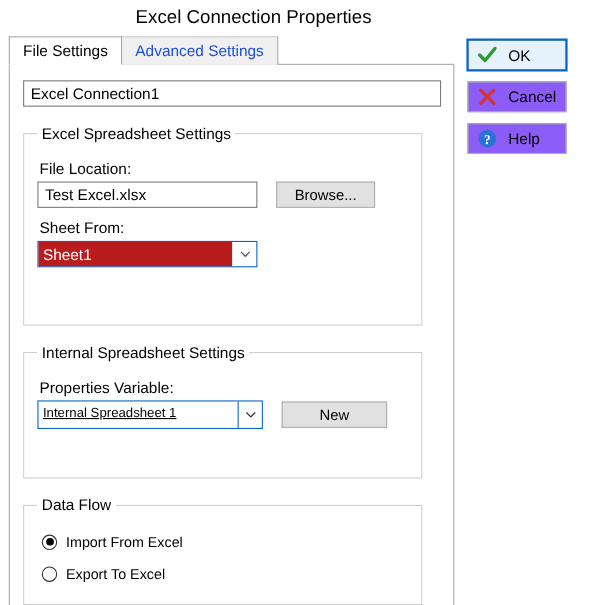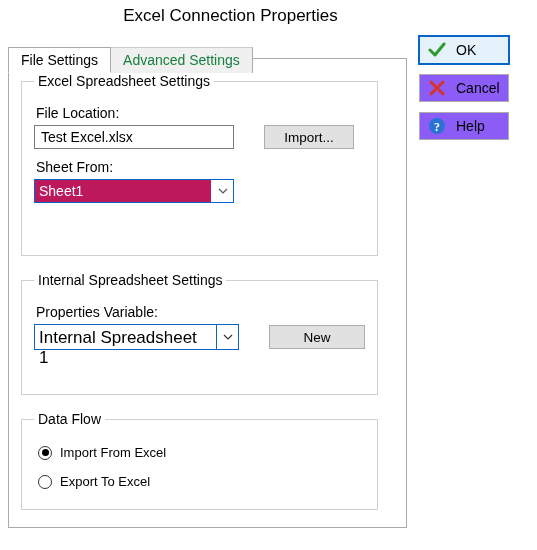--- a/index.html
+++ b/index.html
@@ -35,32 +35,32 @@
     display: flex;
     position: relative;
   }
   .tab {
     padding: 4px 12px 4px 12px;
     font-size: 14px;
     border: 1px solid #aaa;
     border-bottom: none;
     background: #f0f0f0;
     position: relative;
-    top: 15px;
+    top: 1px;
     cursor: default;
   }
   .tab.active {
     background: #fff;
     border-bottom: 1px solid #fff;
     z-index: 2;
   }
   .tab:not(.active) {
     border-top-color: #ccc;
     border-left: none;
-    color: #15803d;
+    color: #1d4ed8;
   }
   .tab-panel {
     border: 1px solid #aaa;
     padding: 14px 12px 14px 12px;
     min-height: 470px;
   }
   .conn-name {
     width: 380px;
     height: 24px;
     border: 1px solid #7a7a7a;
@@ -79,21 +79,21 @@
     padding: 0 4px;
     color: #000;
   }
   .field-label {
     font-size: 14px;
     margin: 6px 0 4px 2px;
   }
   .row {
     display: flex;
     align-items: center;
-    gap: 30px;
+    gap: 17px;
   }
   .text-input {
     height: 24px;
     border: 1px solid #7a7a7a;
     padding: 2px 6px;
     font-size: 14px;
     background: #fff;
   }
   .file-input { width: 200px; }
   .btn {
@@ -115,21 +115,21 @@
   .select-sheet {
     width: 200px;
     height: 24px;
     border: 1px solid #0a64c8;
   }
   .select-sheet .sel-text {
     display: block;
     width: calc(100% - 22px);
     height: 100%;
     padding: 2px 4px;
-    background: #be185d;
+    background: #b91c1c;
     color: #fff;
     font-size: 14px;
     line-height: 18px;
   }
   .select-sheet .chevron, .select-var .chevron {
     position: absolute;
     right: 0;
     top: 0;
     width: 20px;
     height: 100%;
@@ -141,21 +141,22 @@
     width: 205px;
     height: 26px;
     border: 1px solid #0a64c8;
     position: relative;
   }
   .select-var .sel-text {
     display: block;
     width: calc(100% - 24px);
     height: 100%;
     padding: 3px 4px;
-    font-size: 17px;
+    font-size: 12px;
+    text-decoration: underline;
   }
   .select-var .chevron {
     border-left: 1px solid #0a64c8;
     width: 22px;
   }
   .chevron svg { width: 10px; height: 6px; }
   .radio-row {
     display: flex;
     align-items: center;
     gap: 8px;
@@ -218,29 +219,30 @@
         <div class="tab active">
           <span>File Settings</span>
         </div>
         <div class="tab">
           <span>Advanced Settings</span>
         </div>
       </div>
 
       <div class="tab-panel">
 
+        <input type="text" class="conn-name" value="Excel Connection1" style="">
 
         <fieldset class="excel">
           <legend>Excel Spreadsheet Settings</legend>
 
           <div class="field-label">File Location:</div>
           <div class="row">
             <input type="text" class="text-input file-input" value="Test Excel.xlsx" style="">
             <button class="btn">
-              <span>Import...</span>
+              <span>Browse...</span>
             </button>
           </div>
 
           <div class="field-label" style="margin-top:10px">Sheet From:</div>
           <div class="select-wrap select-sheet">
             <span class="sel-text">Sheet1</span>
             <span class="chevron">
               <svg viewBox="0 0 10 6">
                   <path d="M1 1 L5 5 L9 1" stroke="#555" stroke-width="1.2" fill="none"></path>
                 </svg>

